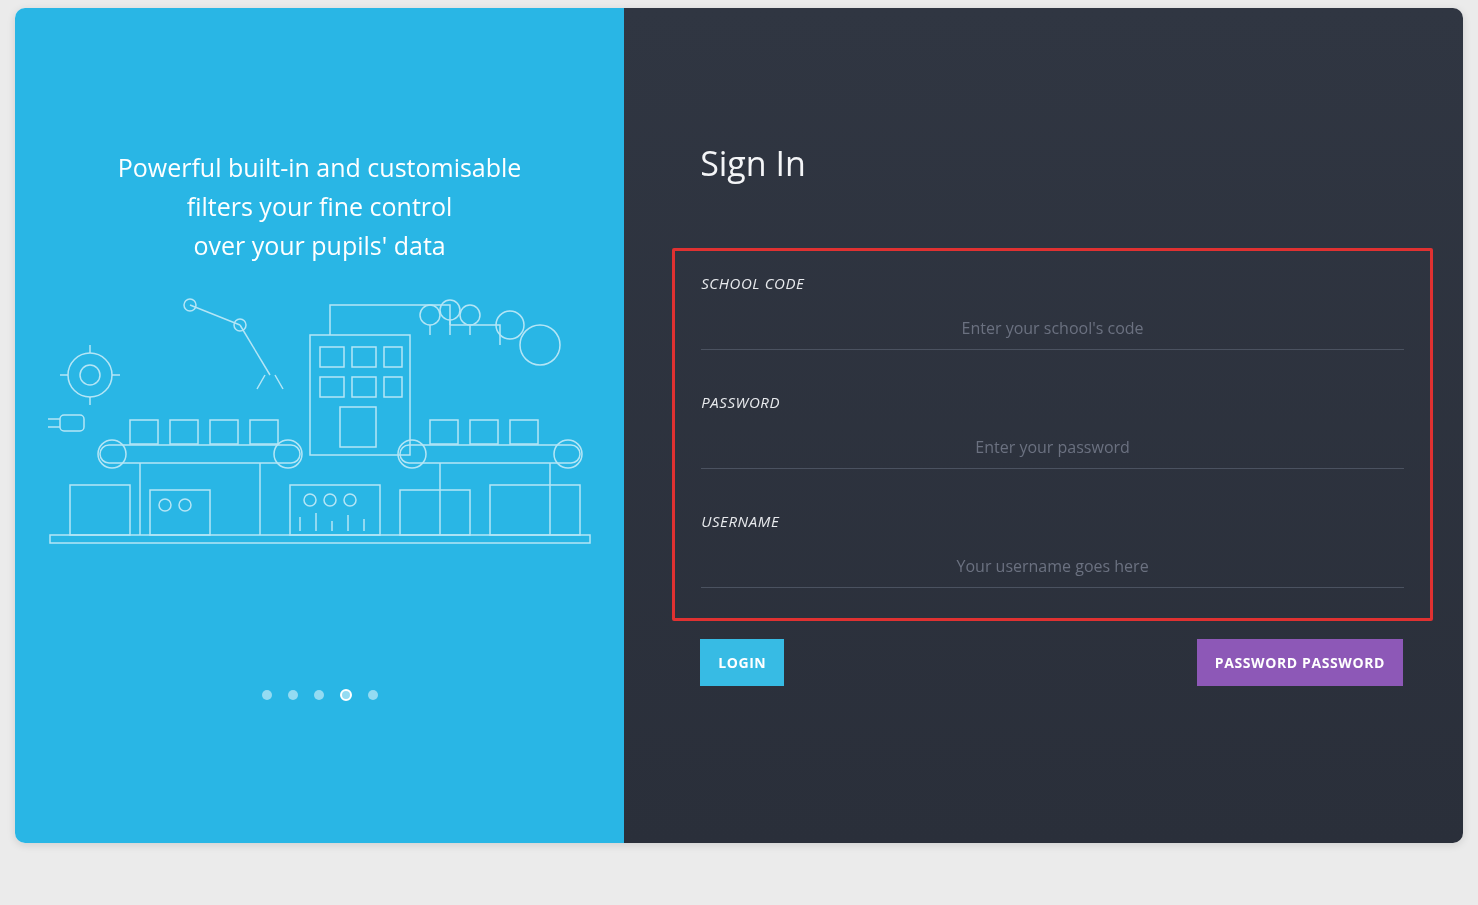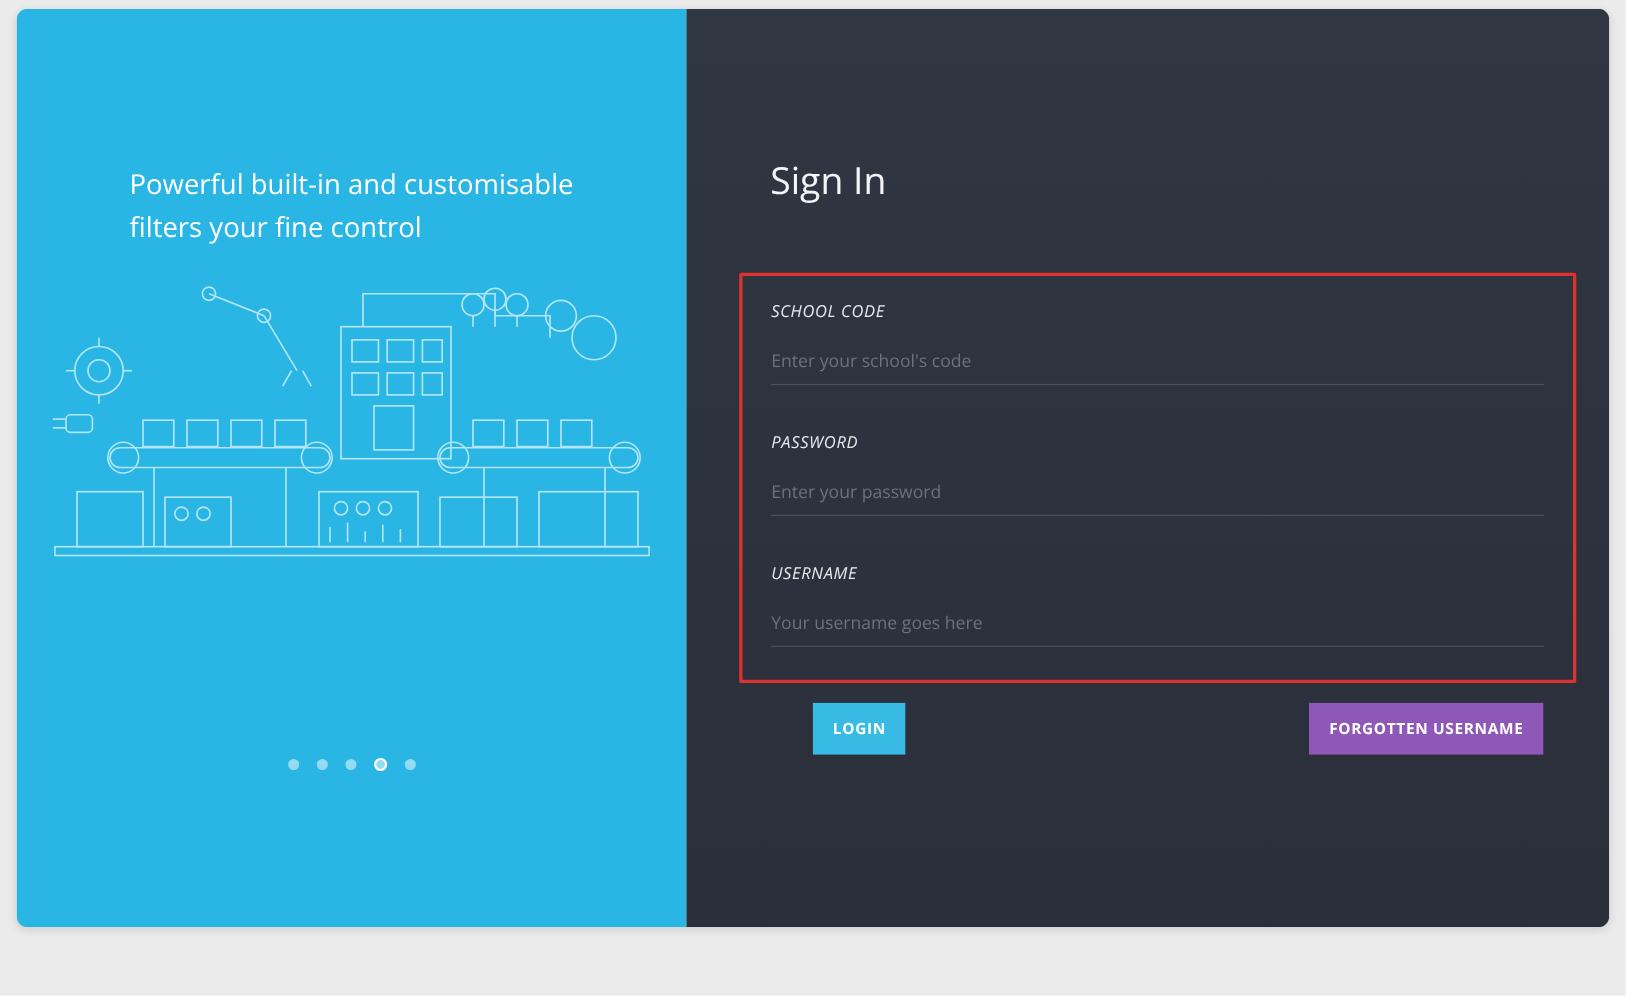--- a/index.html
+++ b/index.html
@@ -32,20 +32,21 @@
       flex-direction: column;
       align-items: center;
       justify-content: flex-start;
       padding-top: 140px;
       position: relative;
       color: #fff;
     }
     .promo-text {
       font-size: 25px;
       font-weight: 400;
+      text-align: center;
       line-height: 1.55;
       margin-bottom: 16px;
     }
     .illustration {
       width: 560px;
       height: 310px;
       display: flex;
       justify-content: center;
       align-items: center;
     }
@@ -111,31 +112,31 @@
     .field-input {
       width: 100%;
       background: transparent;
       border: none;
       border-bottom: 1px solid #4b5260;
       color: #e6e8ea;
       font-size: 16px;
       padding: 6px 0 10px 0;
       outline: none;
       font-family: inherit;
+      text-align: center;
     }
     .field-input::placeholder {
       color: #6b7180;
       font-size: 16px;
     }
     .button-row {
       display: flex;
       justify-content: space-between;
       align-items: center;
       margin-top: 16px;
-      margin-left: 39px;
     }
     .btn {
       border: none;
       font-family: inherit;
       font-size: 14px;
       font-weight: 700;
       letter-spacing: 0.6px;
       padding: 14px 18px;
       color: #fff;
       cursor: pointer;
@@ -148,20 +149,21 @@
     }
   </style>
 </head>
 <body>
 
 <div class="container">
   <div class="left-panel">
     <div class="promo-text">
       <span>Powerful built-in and customisable</span><br>
       <span>filters your fine control</span><br>
+      <span>over your pupils' data</span>
     </div>
     <div class="illustration">
       <svg viewBox="0 0 560 300" width="560" height="300" fill="none" stroke="#ffffff" stroke-width="1.5">
 
         <rect x="10" y="250" width="540" height="8"></rect>
 
         <circle cx="50" cy="90" r="22"></circle>
           <circle cx="50" cy="90" r="10"></circle>
         <line x1="50" y1="60" x2="50" y2="68"></line>
           <line x1="50" y1="112" x2="50" y2="120"></line>
@@ -258,16 +260,16 @@
         <input type="password" class="field-input" placeholder="Enter your password" style="">
       </div>
       <div class="field-group">
         <label class="field-label">USERNAME</label>
         <input type="text" class="field-input" placeholder="Your username goes here" style="">
       </div>
     </div>
 
     <div class="button-row">
       <button class="btn btn-login">LOGIN</button>
-      <button class="btn btn-forgot">FORGOTTEN USERNAME</button>
+      <button class="btn btn-forgot">PASSWORD PASSWORD</button>
     </div>
   </div>
 </div>
 
 </body></html>

